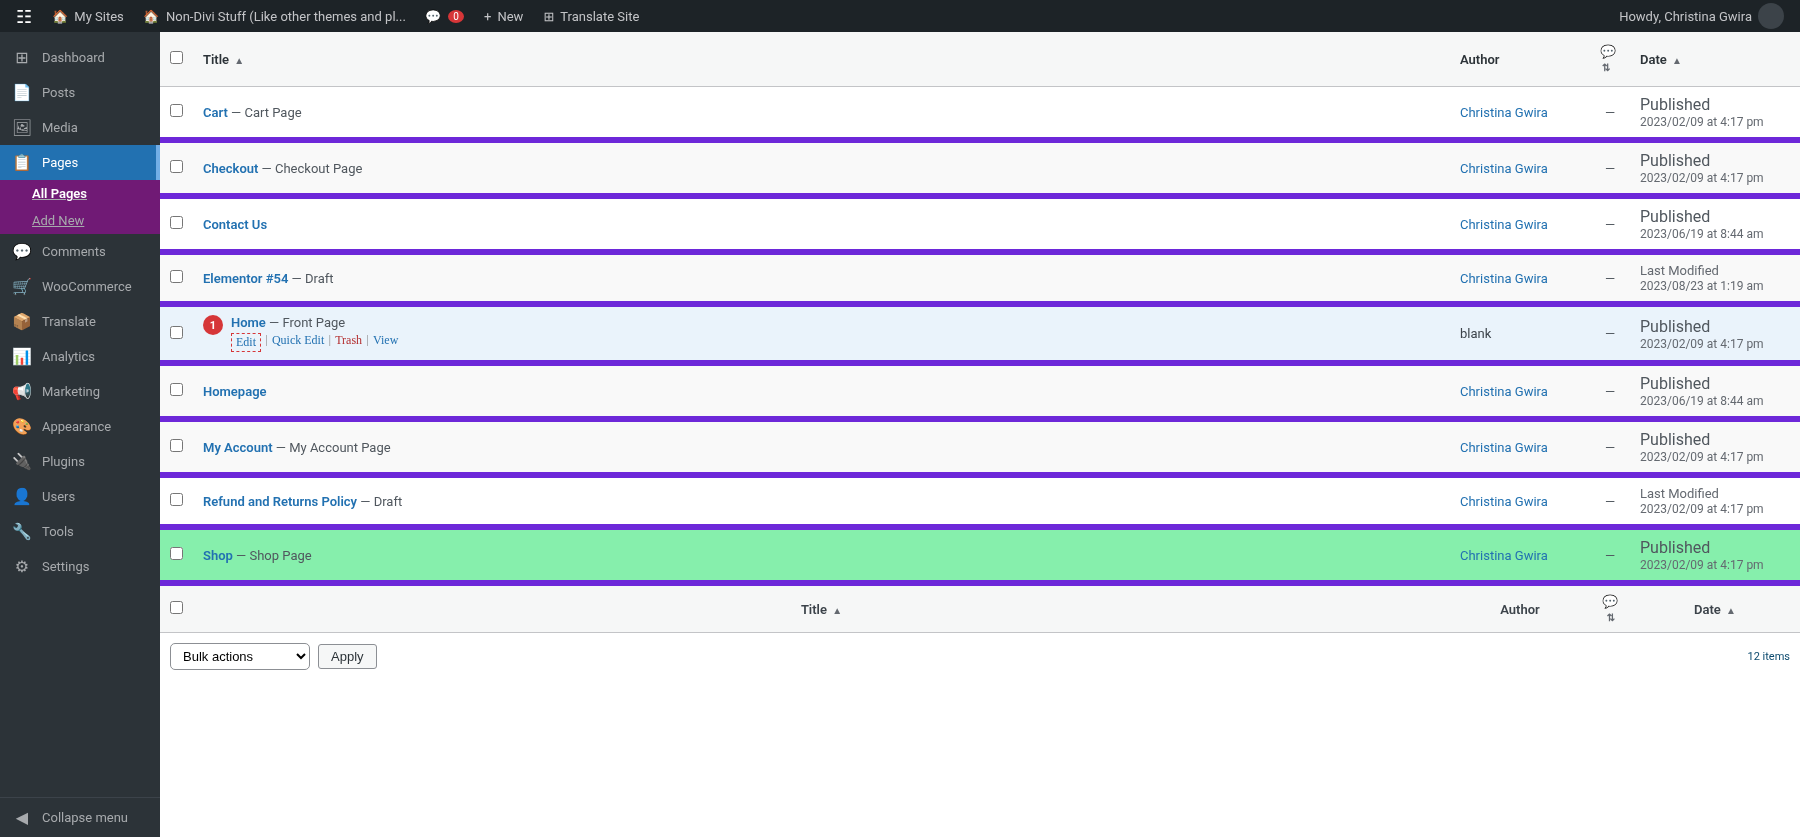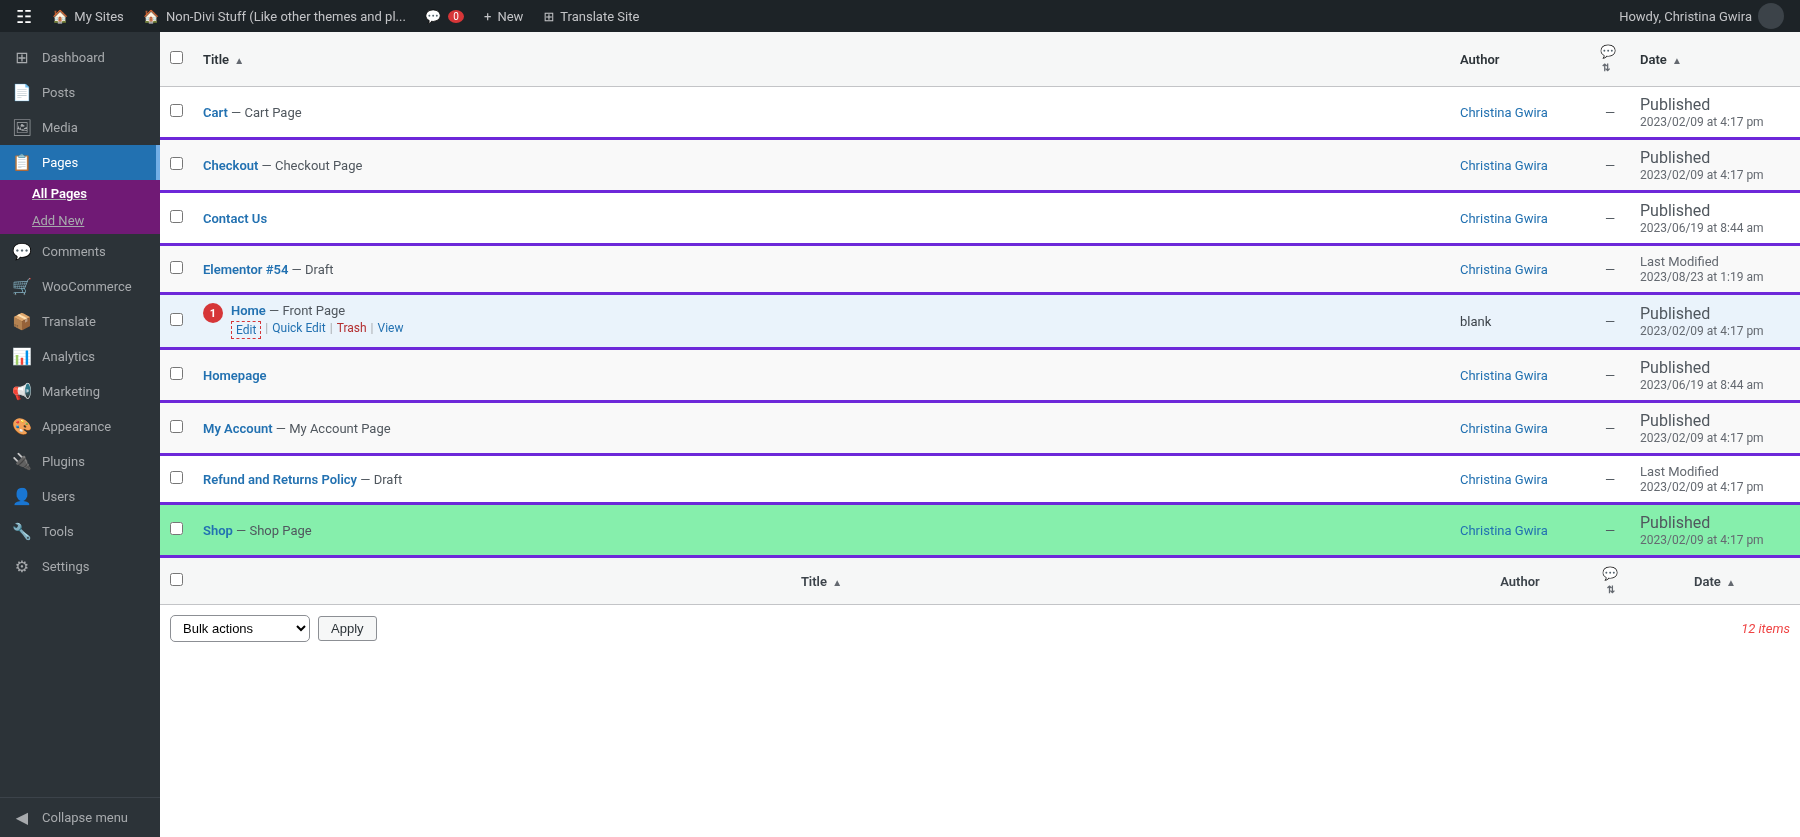--- a/index.html
+++ b/index.html
@@ -110,26 +110,26 @@
     .pages-table thead th {
       background: #f6f7f7;
       border-bottom: 1px solid #c3c4c7;
       color: #2c3338;
       font-weight: 600;
       font-size: 13px;
       text-align: left;
       padding: 12px 10px;
     }
     .pages-table tbody tr {
-      border-bottom: 3px solid #6d28d9;
+      border-bottom: 6px solid #6d28d9;
     }
     .page-title-link { color: #2271b1; text-decoration: none; font-weight: 600; font-size: 13px; }
     .page-subtitle { color: #50575e; font-weight: 400; }
     .row-actions { display: flex; gap: 4px; font-size: 12px; margin-top: 3px; }
-    .row-action-link { color: #2271b1; text-decoration: none; cursor: pointer; }
+    .row-action-link { color: #2271b1; text-decoration: none; cursor: pointer; font-family: Liberation Serif, serif; }
     .row-action-sep { color: #a7aaad; }
     .row-action-trash { color: #b32d2e; }
     .author-link { color: #2271b1; text-decoration: none; }
     .em-dash { color: #50575e; }
     .date-text { color: #50575e; font-size: 16px; }
     .date-sub { color: #646970; font-size: 12px; }
     .status-modified { color: #646970; font-size: 13px; }
     .cb-col { width: 30px; }
     .author-col { width: 140px; }
     .comments-col { width: 40px; text-align: center; }
@@ -162,23 +162,22 @@
       padding: 4px 12px;
       background: #f6f7f7;
       border: 1px solid #8c8f94;
       border-radius: 3px;
       font-size: 13px;
       cursor: pointer;
       color: #2c3338;
     }
     .items-count {
       margin-left: auto;
-      color: #ef4444;
-      font-size: 13px;
-      font-style: italic;
+      color: #0c4a6e;
+      font-size: 11px;
     }
 
     
     .tfoot-row th {
       background: #f6f7f7;
       border-top: 1px solid #c3c4c7;
       border-bottom: none;
       font-weight: 600;
       font-size: 13px;
     }

